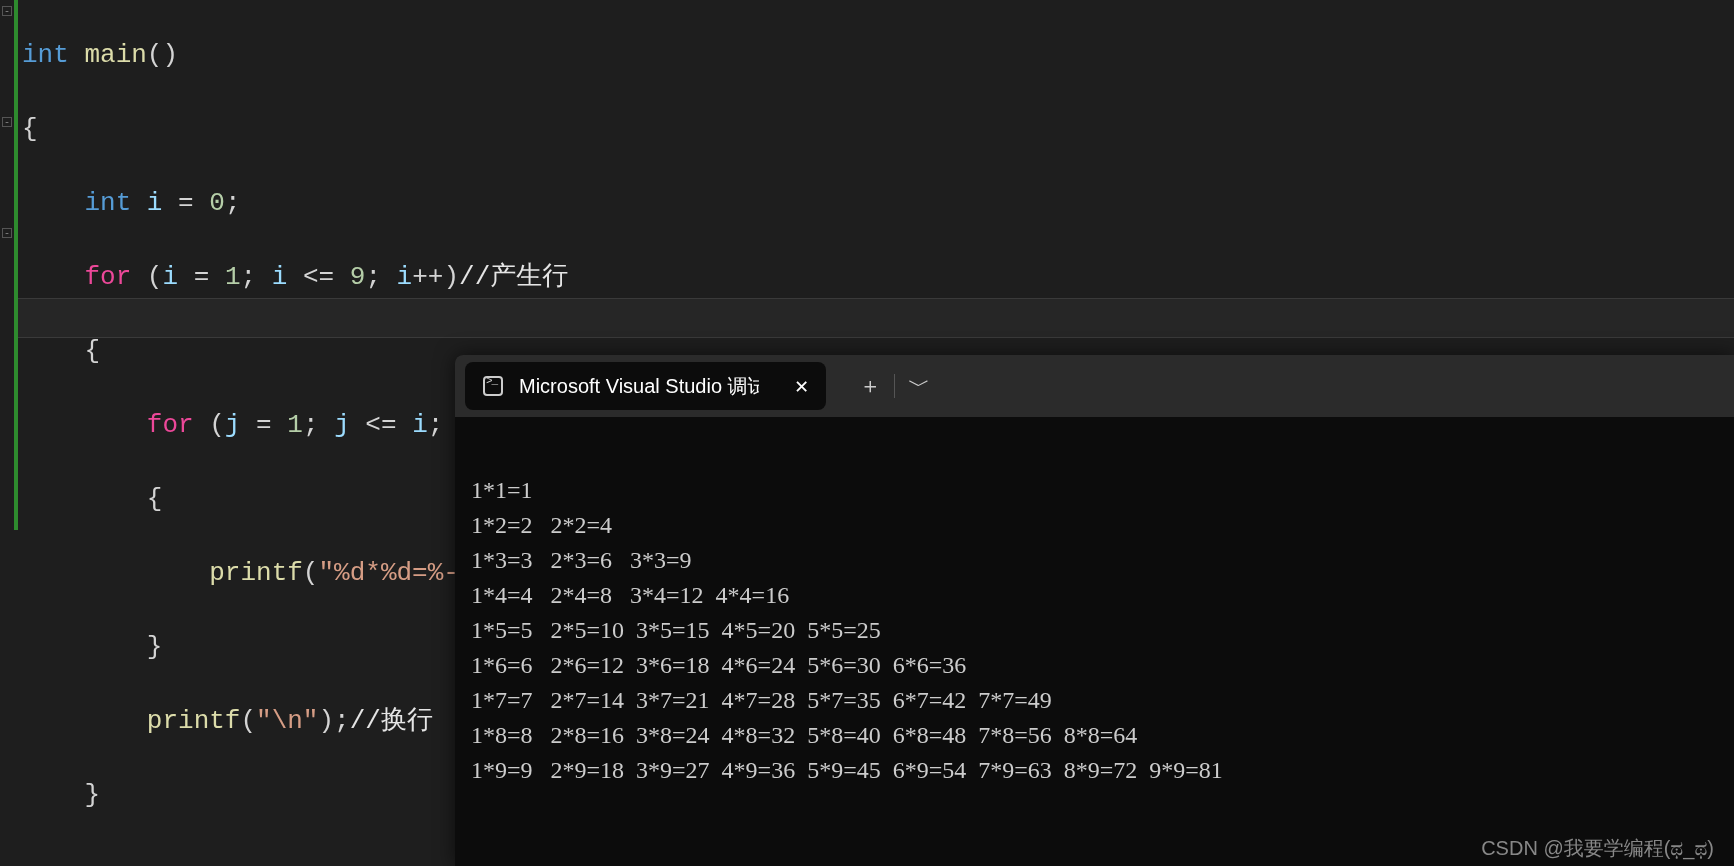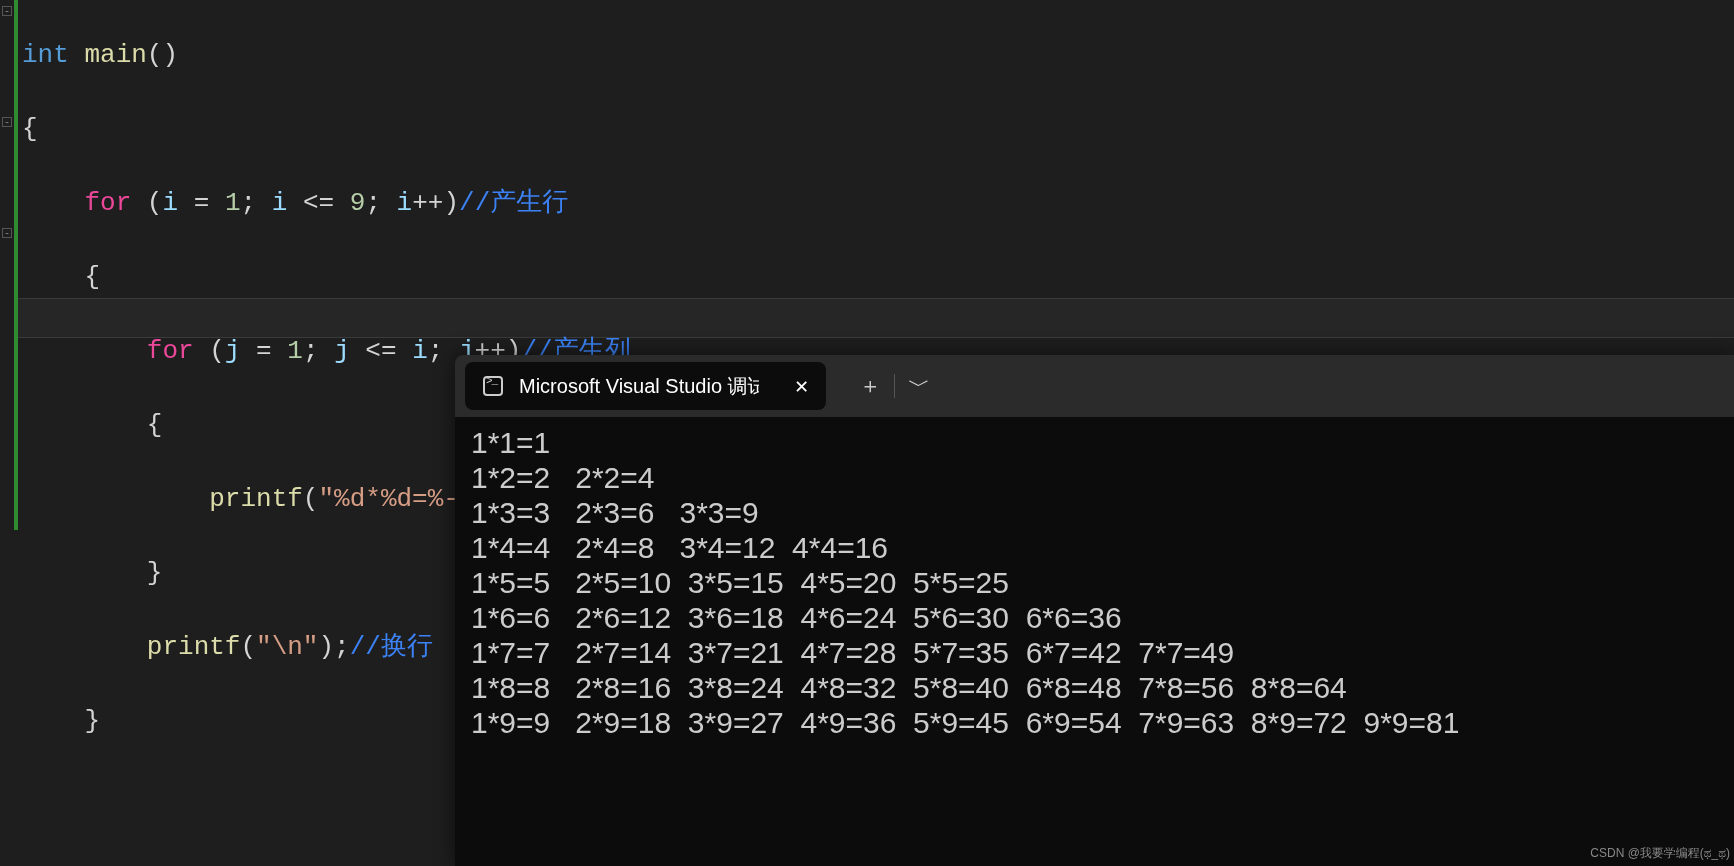--- a/index.html
+++ b/index.html
@@ -65,21 +65,21 @@
   background: rgba(255,255,255,0.04);
   border-top: 1px solid #3a3a3a;
   border-bottom: 1px solid #3a3a3a;
 }
 .kw-type { color: #569cd6; }
 .kw-ctrl { color: #ec4899; }
 .fn { color: #dcdcaa; }
 .var { color: #9cdcfe; }
 .num { color: #b5cea8; }
 .str { color: #d69d85; }
-.comment { color: #3b82f6; }
+.comment { color: #e5e5e5; }
 .paren { color: #d4d4d4; }
 .op { color: #d4d4d4; }
 
 .terminal-window {
   position: absolute;
   left: 455px;
   top: 355px;
   width: 1279px;
   height: 511px;
   background: #0c0c0c;
@@ -149,50 +149,52 @@
   font-size: 22px;
   cursor: pointer;
 }
 .term-divider {
   width: 1px;
   height: 24px;
   background: #555;
 }
 .term-body {
   padding: 8px 16px;
-  font-size: 30px;
+  font-size: 24px;
   line-height: 35px;
   color: #ccc;
-  font-family: Liberation Sans, sans-serif;
+  font-family: Liberation Serif, serif;
   white-space: pre;
+  margin-top: 48px;
 }
 .watermark {
   position: absolute;
-  right: 4px;
+  right: 20px;
   bottom: 4px;
   color: #888;
-  font-size: 12px;
+  font-size: 20px;
   font-family: sans-serif;
 }
 </style>
 </head>
 <body>
 
 <div class="editor">
   <div class="gutter">
     <div class="fold" style="top:6px">-</div>
     <div class="fold" style="top:117px">-</div>
     <div class="fold" style="top:228px">-</div>
   </div>
   <div class="marker-bar"></div>
   <div class="highlight-line"></div>
 
   <div class="code-area">
 <span class="code-line"><span class="kw-type">int</span> <span class="fn">main</span><span class="paren">()</span></span>
 <span class="code-line"><span class="paren">{</span></span>
+<span class="code-line">    <span class="kw-type">int</span> <span class="var">i</span> <span class="op">=</span> <span class="num">0</span><span class="op">;</span></span>
 <span class="code-line">    <span class="kw-ctrl">for</span> <span class="paren">(</span><span class="var">i</span> <span class="op">=</span> <span class="num">1</span><span class="op">;</span> <span class="var">i</span> <span class="op">&lt;=</span> <span class="num">9</span><span class="op">;</span> <span class="var">i</span><span class="op">++</span><span class="paren">)</span><span class="comment">//产生行</span></span>
 <span class="code-line">    <span class="paren">{</span></span>
 <span class="code-line">        <span class="kw-ctrl">for</span> <span class="paren">(</span><span class="var">j</span> <span class="op">=</span> <span class="num">1</span><span class="op">;</span> <span class="var">j</span> <span class="op">&lt;=</span> <span class="var">i</span><span class="op">;</span> <span class="var">j</span><span class="op">++</span><span class="paren">)</span><span class="comment">//产生列</span></span>
 <span class="code-line">        <span class="paren">{</span></span>
 <span class="code-line">            <span class="fn">printf</span><span class="paren">(</span><span class="str">"%d*%d=%-2d "</span><span class="op">,</span> <span class="var">j</span><span class="op">,</span> <span class="var">i</span><span class="op">,</span> <span class="var">i</span> <span class="op">*</span> <span class="var">j</span><span class="paren">)</span><span class="op">;</span></span>
 <span class="code-line">        <span class="paren">}</span></span>
 <span class="code-line">        <span class="fn">printf</span><span class="paren">(</span><span class="str">"\n"</span><span class="paren">)</span><span class="op">;</span><span class="comment">//换行</span></span>
 <span class="code-line">    <span class="paren">}</span></span>
 
 

